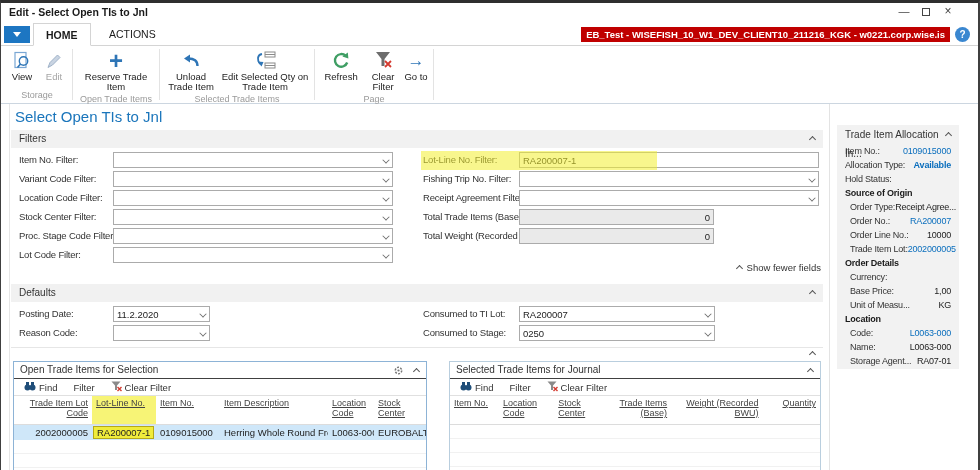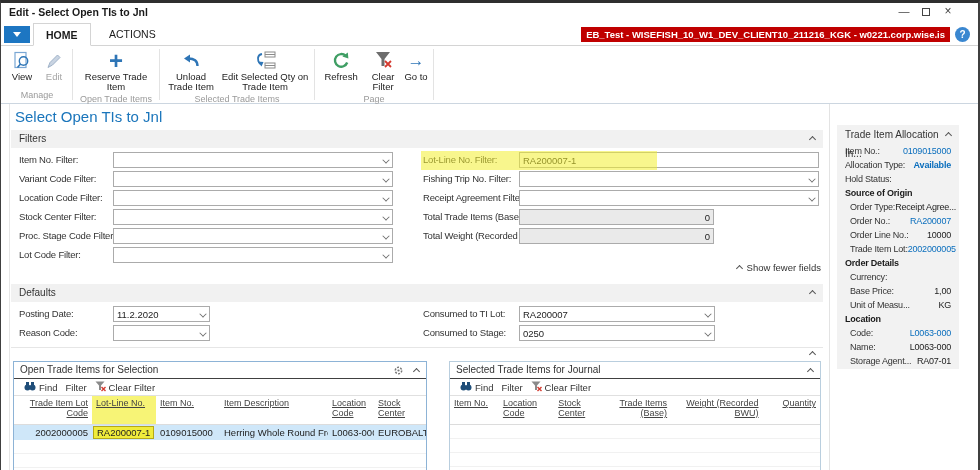--- a/index.html
+++ b/index.html
@@ -63,21 +63,21 @@
 
   .strip{position:absolute;left:0;top:243px;width:812px;height:13px;border-top:1px solid #e6e6e6;cursor:pointer;}
   .strip .bandchev{position:absolute;right:8px;top:4px;}
 
   
   .pane{position:absolute;top:257px;background:#fff;}
   .pane.open{left:2px;width:414px;height:120px;border:1px solid #8db3d6;}
   .pane.selected{left:438px;width:372px;height:120px;border:1px solid #b9cede;}
   .pane-hd{position:relative;height:17px;line-height:16px;padding:0 6px;font-size:10px;color:#333;border-bottom:1px solid #404040;}
   .pane-hd .hd-ic{position:absolute;top:3px;cursor:pointer;}
-  .pane-tb{position:relative;height:17px;display:flex;align-items:center;gap:0;padding:0 6px;border-bottom:1px solid #e0e0e0;font-size:9.5px;color:#333;}
+  .pane-tb{position:relative;height:17px;display:flex;align-items:center;gap:8px;padding:0 6px;border-bottom:1px solid #e0e0e0;font-size:9.5px;color:#333;}
   .tbtn{display:flex;align-items:center;gap:3px;cursor:pointer;padding:0 4px;}
   .grid{border-collapse:collapse;table-layout:fixed;width:100%;}
   .grid th{font-weight:normal;font-size:9px;color:#444;text-align:left;vertical-align:top;padding:2px 4px 1px;height:28px;border-bottom:1px solid #dcdcdc;overflow:hidden;text-decoration:underline;}
   .grid td{font-size:9.5px;color:#222;padding:1px 4px;height:14px;white-space:nowrap;overflow:hidden;}
   .grid .ralign{text-align:right;}
   .grid tr.sel{background:#cfe7f9;}
   .grid tr.empty td{border-bottom:1px solid #f1f1f1;}
   th.hl{background:rgba(243,239,60,0.7);}
   .ycell{display:inline-block;background:#f0ec3c;border:1px solid #b5a818;padding:0 3px;margin-left:-3px;}
 
@@ -131,21 +131,21 @@
           </div>
           <div class="rbtn disabled" style="width:30px">
             <span class="ric">
               <svg width="18" height="18">
                   <path d="M3 15.5 L5 10.5 L12.5 3 L15 5.5 L7.5 13 Z" fill="#c9d4e2" stroke="#9fb2c8" stroke-width="1"></path>
                 </svg>
             </span>
             <span class="rlb">Edit</span>
           </div>
         </div>
-        <div class="gcaption">Manage</div>
+        <div class="gcaption">Storage</div>
       </div>
       <div class="rsep"></div>
 
       <div class="rgroup">
         <div class="rbuttons">
           <div class="rbtn" style="width:66px">
             <span class="ric plus-ic">+</span>
             <span class="rlb">Reserve Trade Item</span>
           </div>
         </div>

